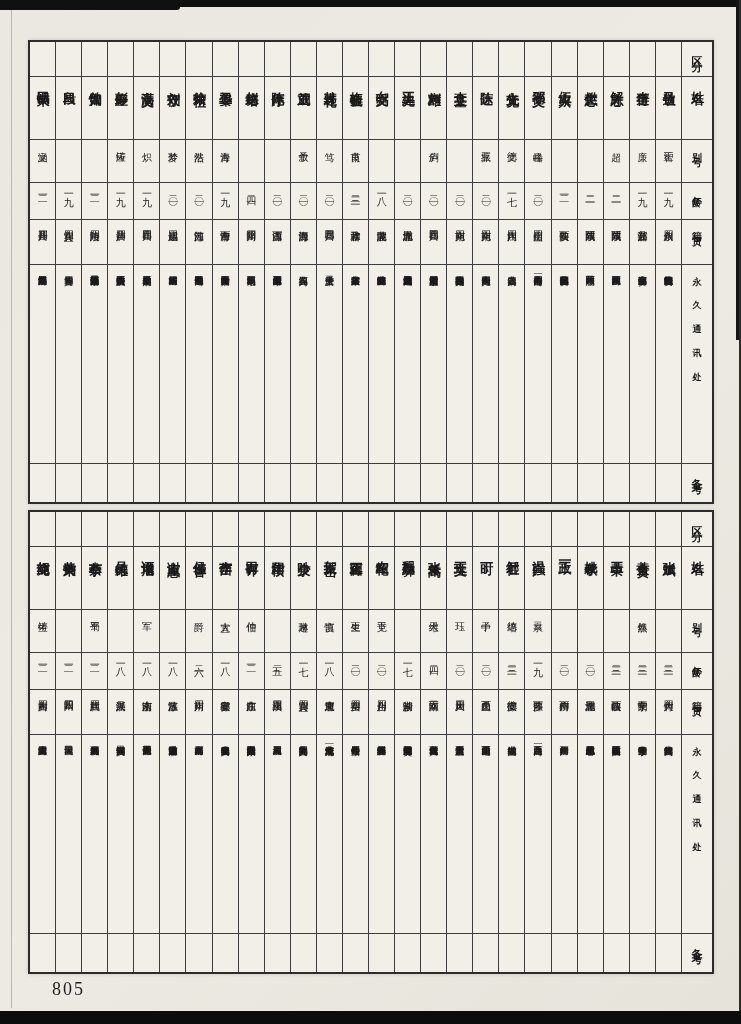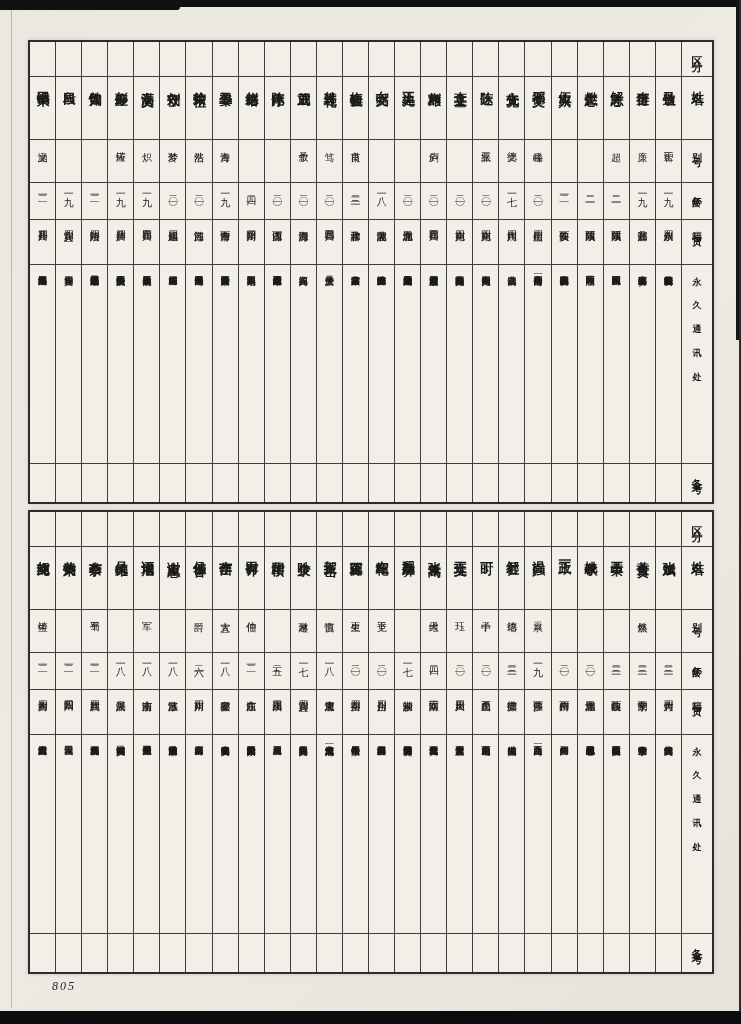--- a/index.html
+++ b/index.html
@@ -52,21 +52,21 @@
   .h-origin .vtext{ font-size:10px; padding-top:3px; max-height:38px; }
   .h-addr  .vtext { font-size:9px;  padding-top:4px; max-height:190px; }
 
   .header-col .vtext { font-weight:bold; color:#161616; }
   .hdr-s  { font-size:11px; letter-spacing:5px;  padding-top:5px; }
   .hdr-m  { font-size:11px; letter-spacing:10px; padding-top:8px; }
   .hdr-xl { font-size:11px; letter-spacing:24px; padding-top:10px; }
 
   .page-number {
     position:absolute; left:52px; top:979px;
-    font-size:12px; letter-spacing:2px; color:#1f1f1f;font-style:italic;
+    font-size:18px; letter-spacing:2px; color:#1f1f1f;
   }
 </style>
 </head>
 <body>
 
 <div class="page">
   <div class="scan-top"></div>
   <div class="scan-top2"></div>
   <div class="scan-left-line"></div>
   <div class="scan-right"></div>

